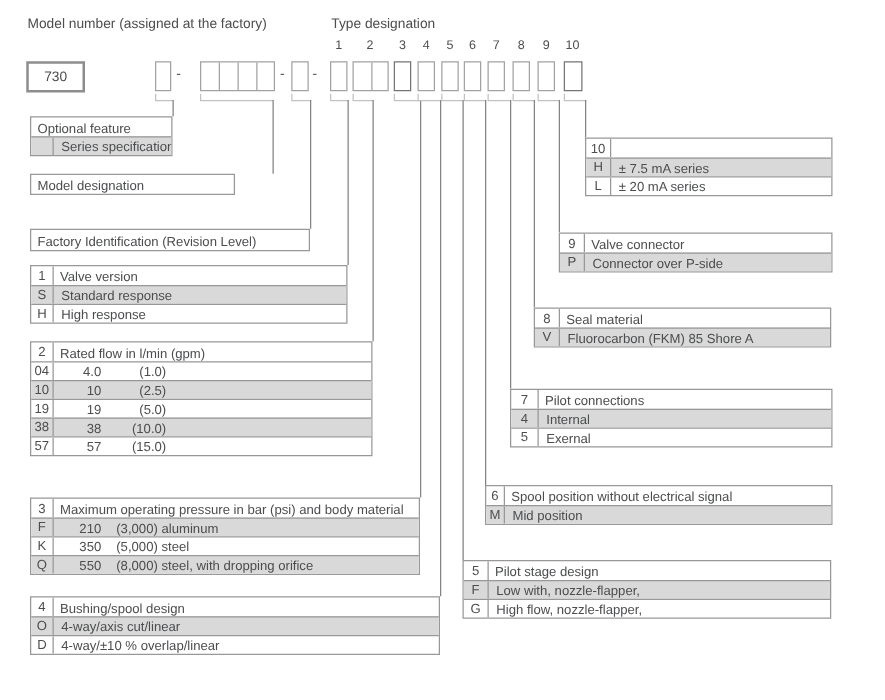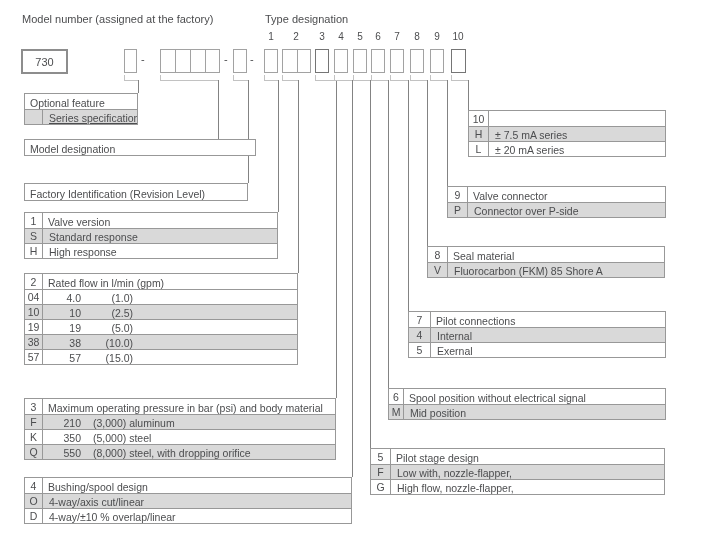--- a/index.html
+++ b/index.html
@@ -109,26 +109,26 @@
       <div class="abs conn" style="left:430px;top:75px;width:1px;height:5px;"></div>
       <div class="abs conn" style="left:430px;top:80px;width:18px;height:1px;"></div>
       <div class="abs conn vert" style="left:447px;top:80px;width:1px;height:106px;"></div>
       <div class="abs conn" style="left:451px;top:75px;width:1px;height:5px;"></div>
       <div class="abs conn" style="left:451px;top:80px;width:18px;height:1px;"></div>
       <div class="abs conn vert" style="left:468px;top:80px;width:1px;height:30px;"></div>
       <div class="tbl" style="left:24px;top:93px;width:114px;">
         <div class="row" style="height:15px;">
           <div class="tt">Optional feature</div>
         </div>
-        <div class="row shade" style="height:15px;text-decoration:underline;">
+        <div class="row shade" style="height:15px;">
           <div class="lc" style="width:18px;"></div>
           <div class="txt">Series specification</div>
         </div>
       </div>
-      <div class="tbl" style="left:24px;top:139px;width:232px;">
+      <div class="tbl" style="left:24px;top:139px;width:164px;">
         <div class="row" style="height:15px;">
           <div class="tt">Model designation</div>
         </div>
       </div>
       <div class="tbl" style="left:24px;top:183px;width:224px;">
         <div class="row" style="height:16px;">
           <div class="tt">Factory Identification (Revision Level)</div>
         </div>
       </div>
       <div class="tbl" style="left:24px;top:212px;width:254px;">

